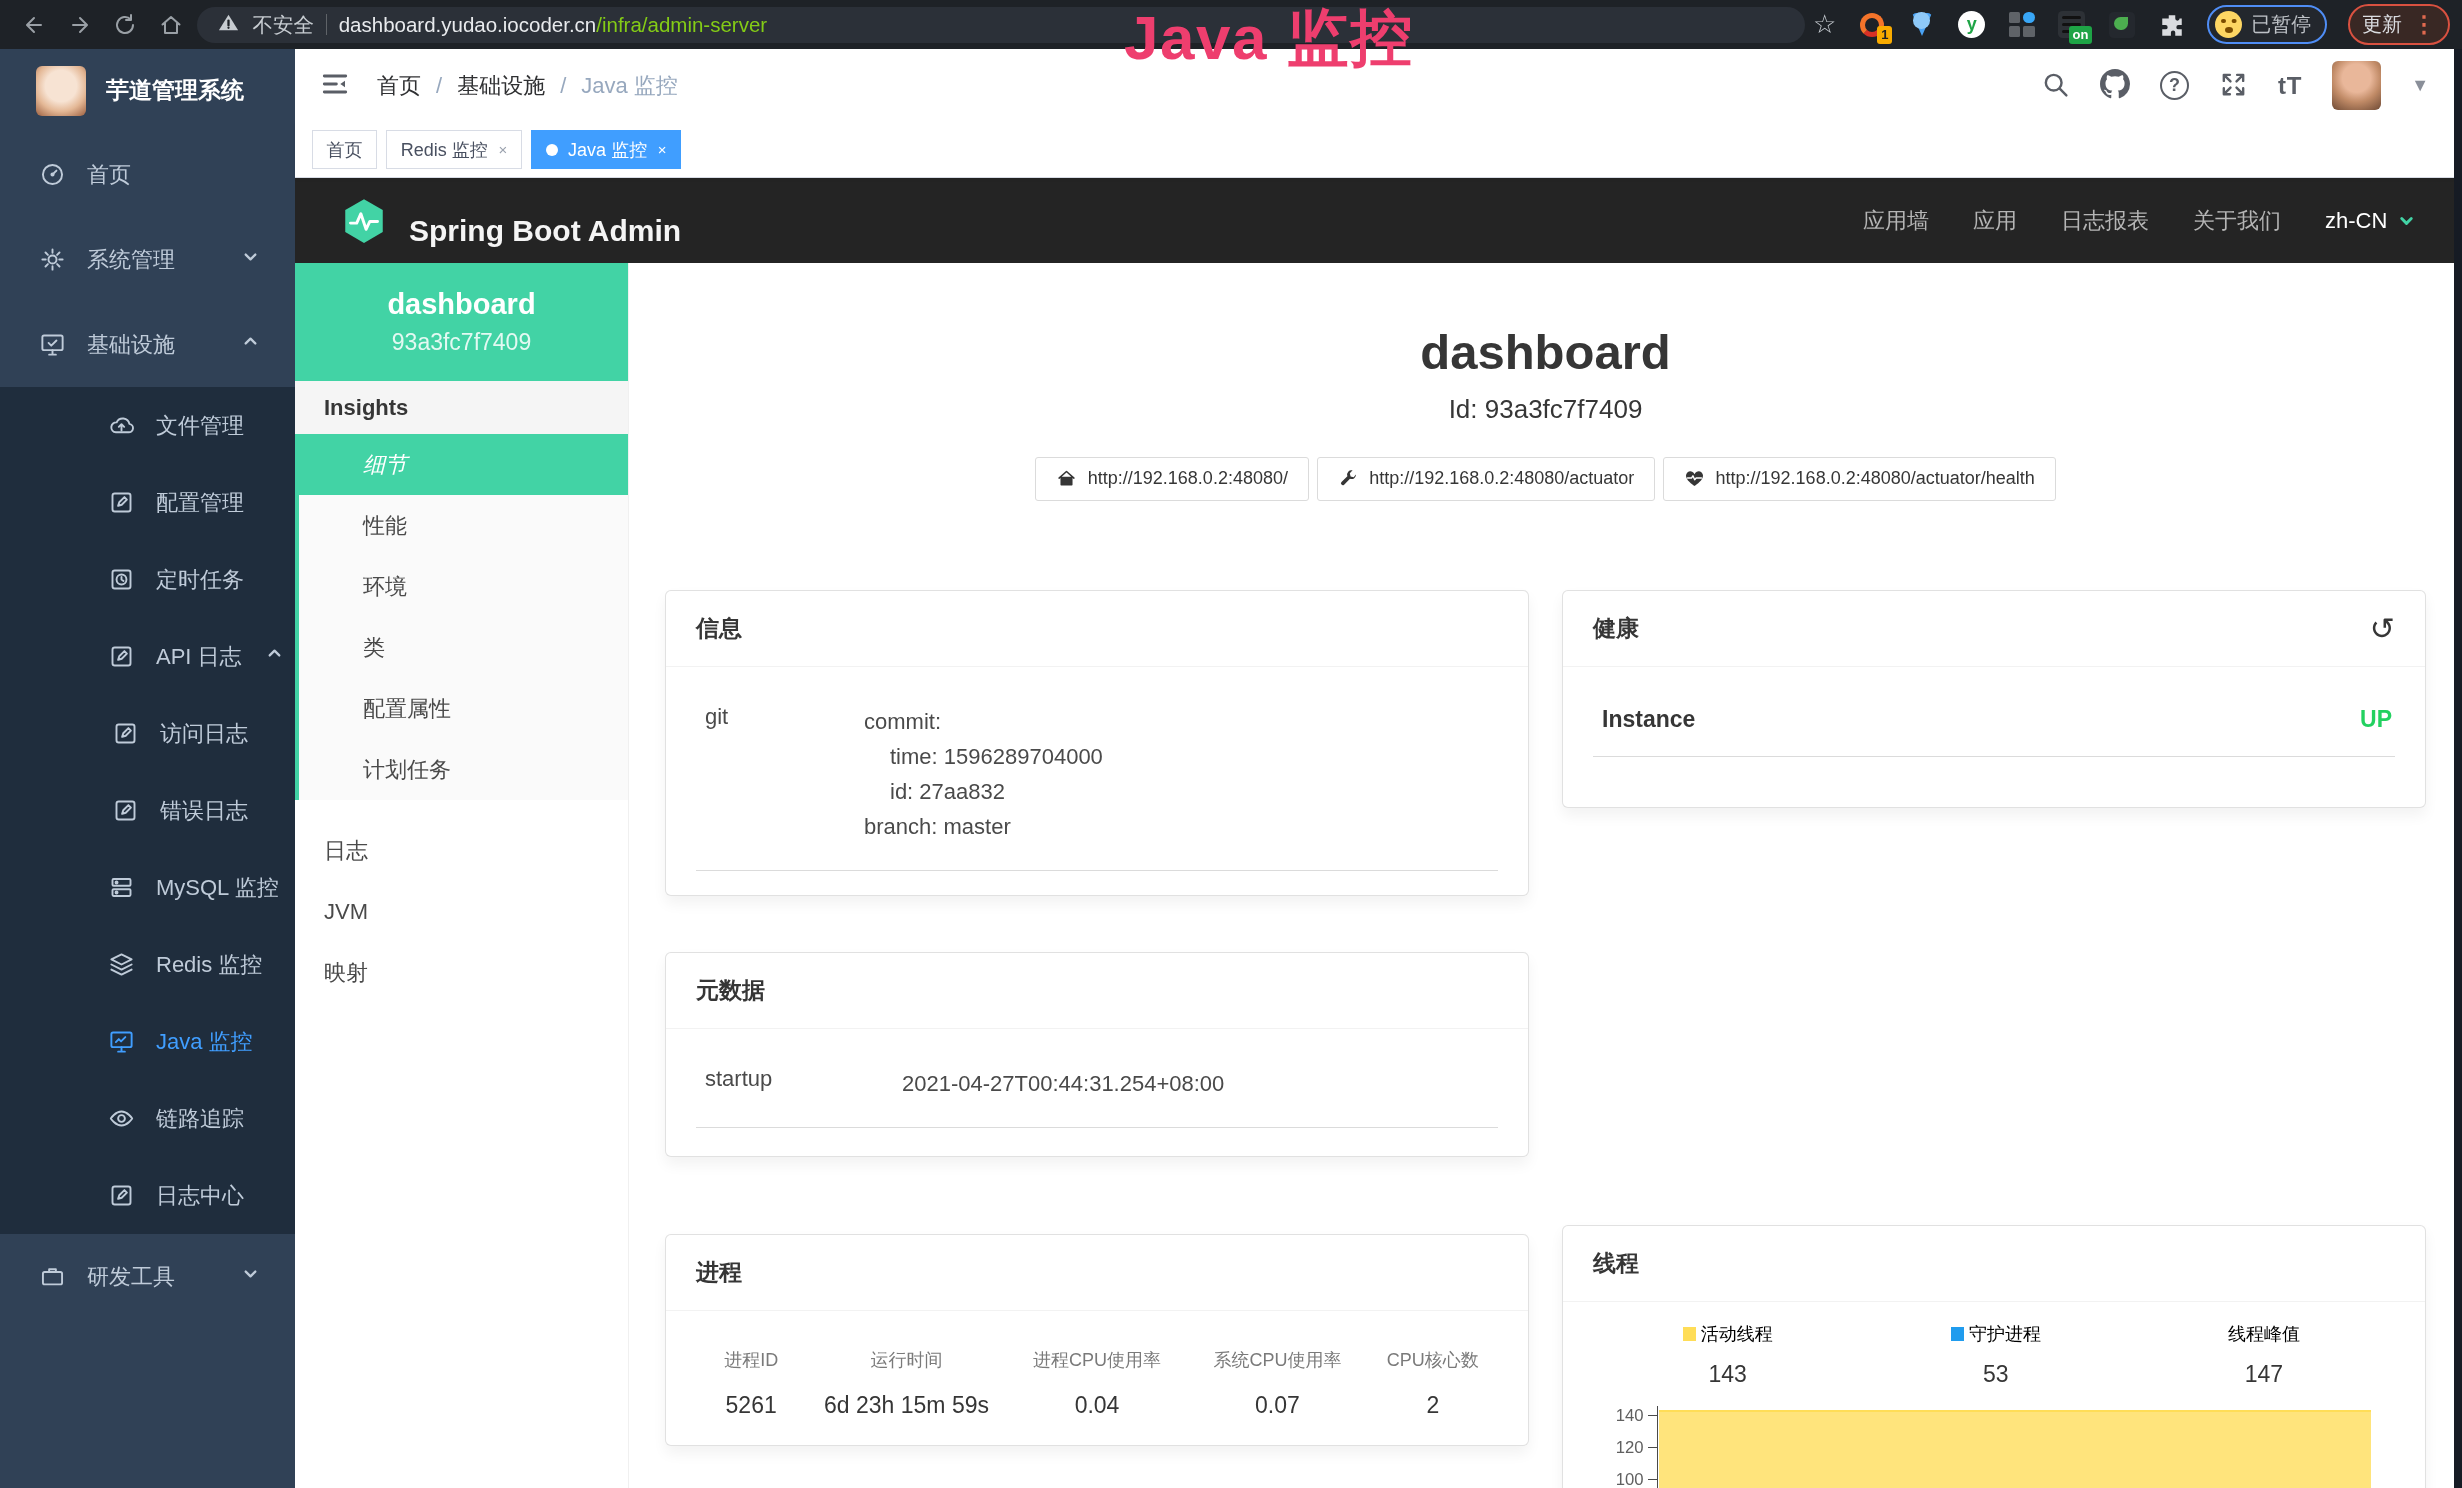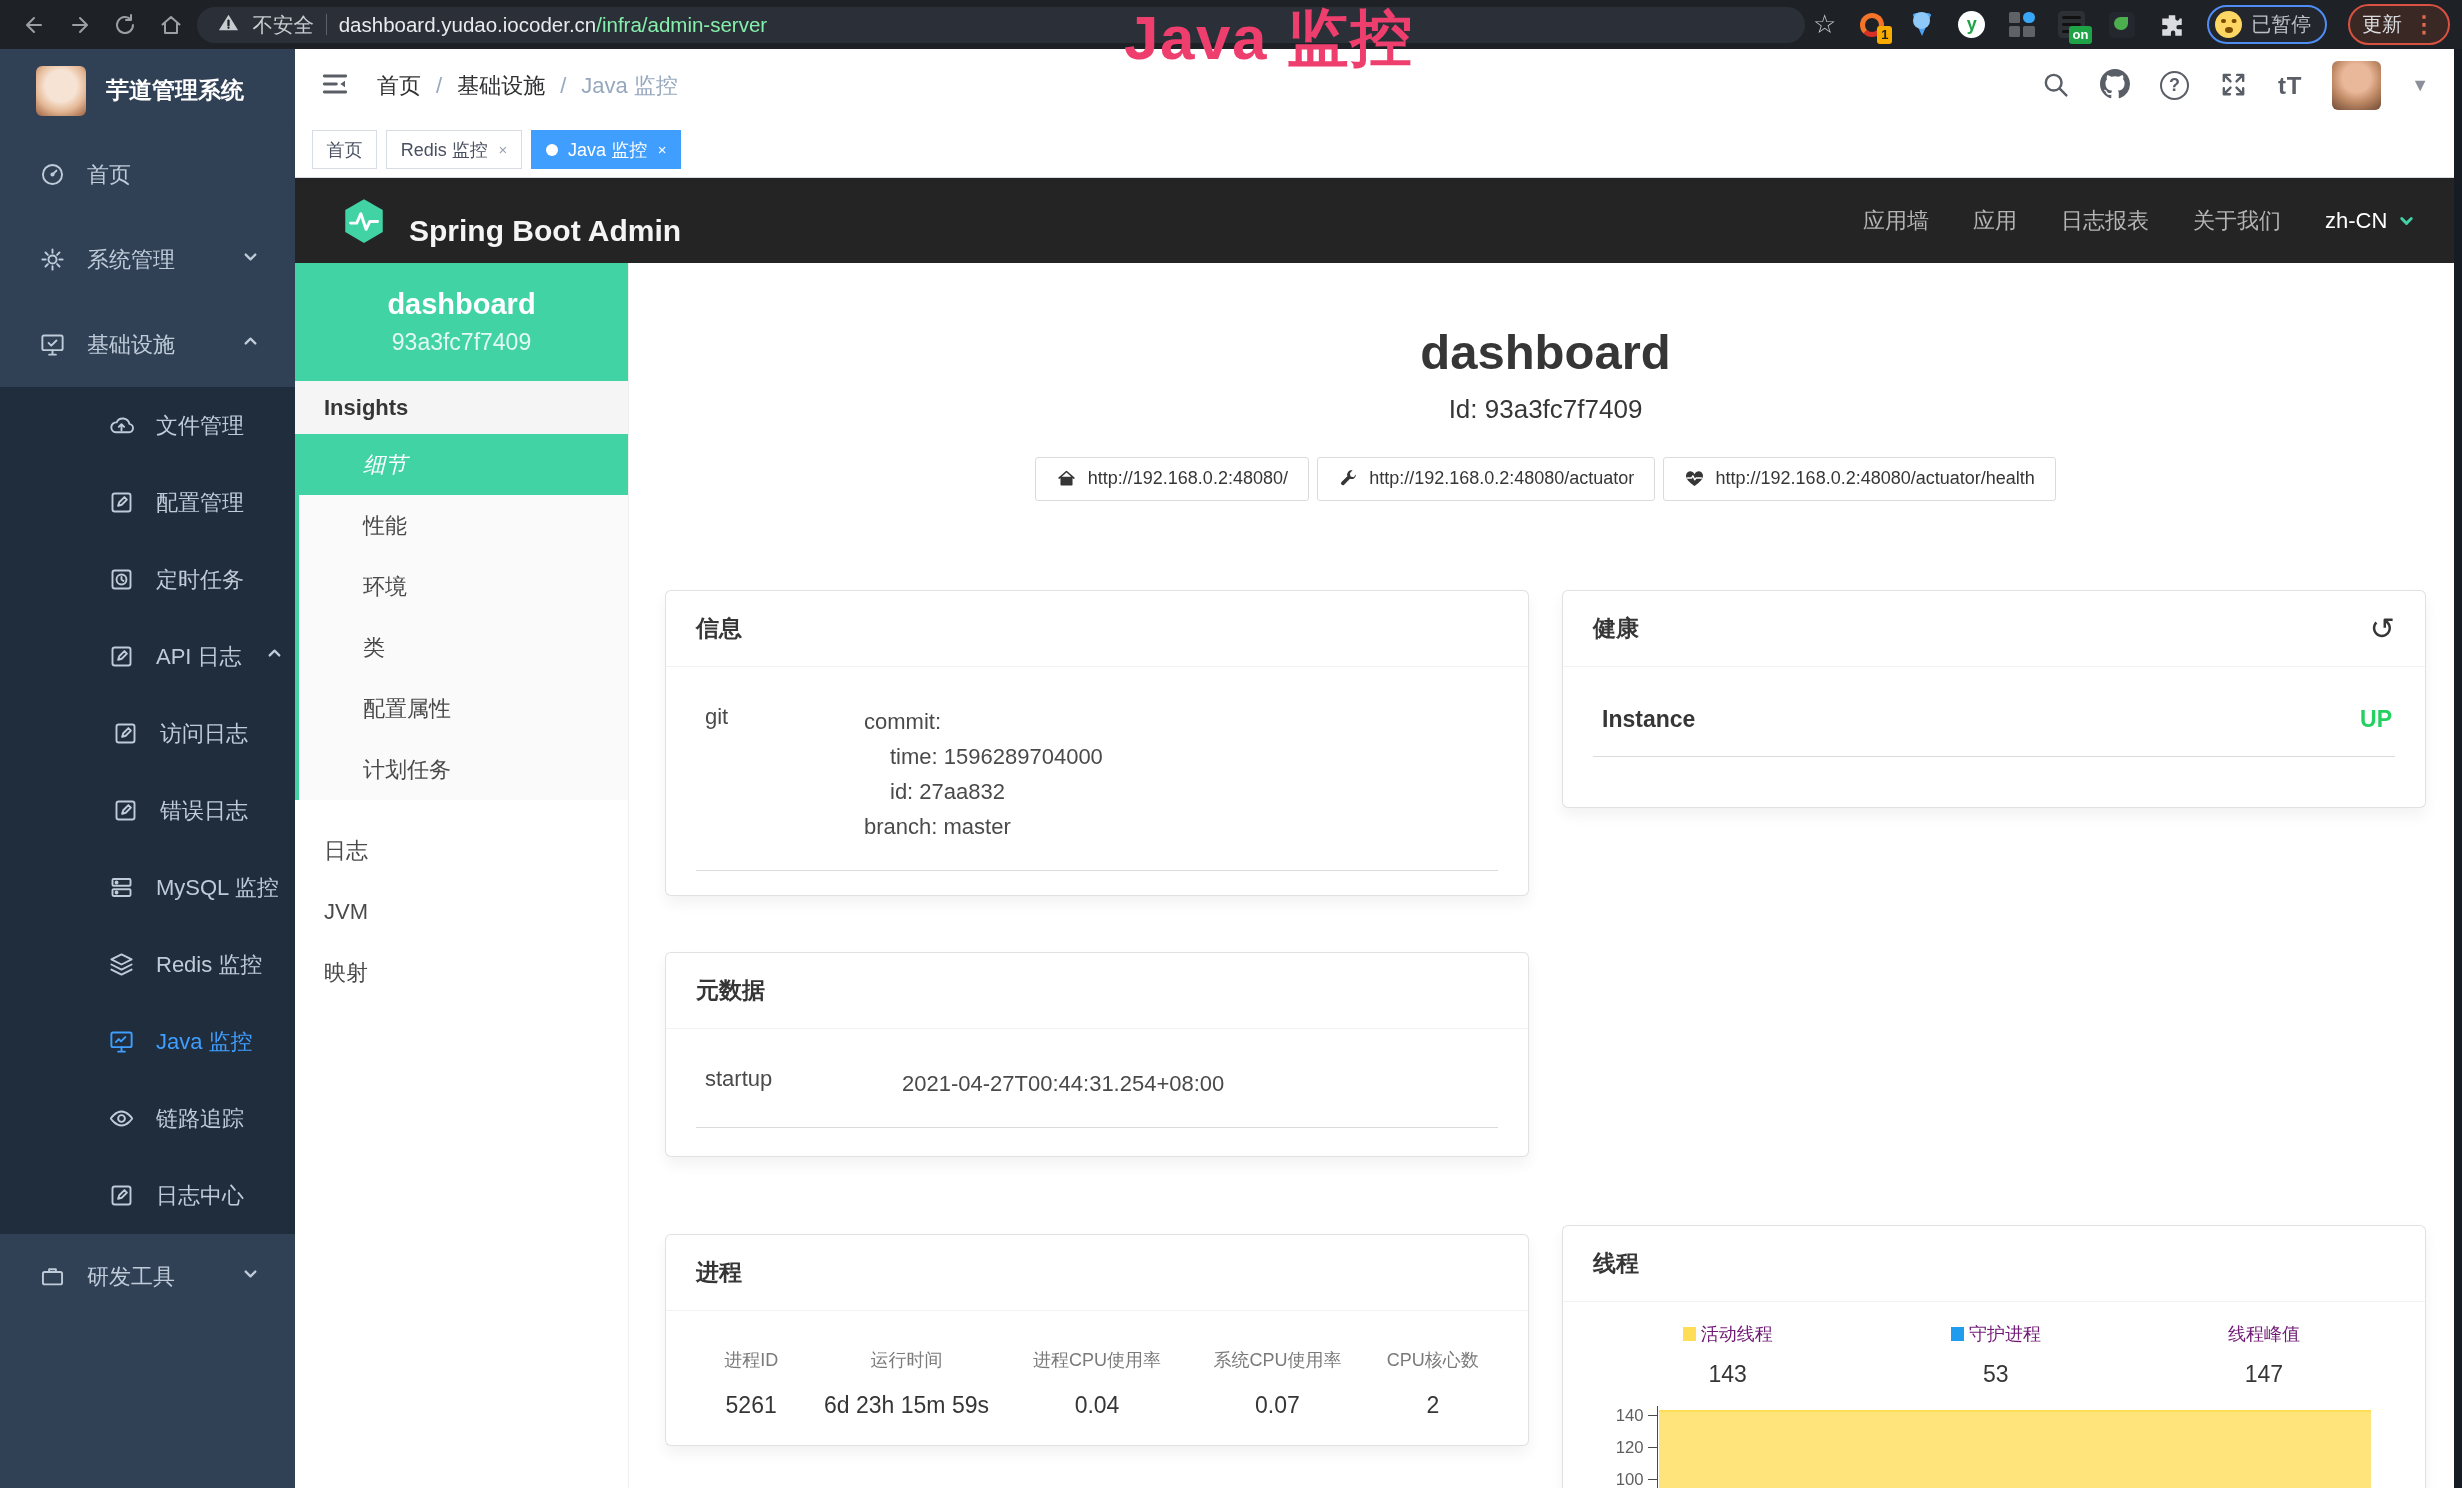--- a/index.html
+++ b/index.html
@@ -8,21 +8,21 @@
   .screen { position:relative; width:2462px; height:1489px; overflow:hidden; background:#fff; }
 
   
   .browser-bar { height:49px; background:#1e2227; display:flex; align-items:center; padding:0 15px; gap:7.6px; }
   .nav-ic { width:38px; height:38px; display:flex; align-items:center; justify-content:center; color:#9aa0a6; flex-shrink:0; }
   .nav-ic svg { width:24px; height:24px; stroke:#9aa0a6; fill:none; stroke-width:2; stroke-linecap:round; stroke-linejoin:round; }
   .addr { height:36px; width:1608px; background:#2b3038; border-radius:18px; display:flex; align-items:center; padding:0 20px; gap:12px; font-size:20.5px; color:#c7ccd1; flex-shrink:0; }
   .addr .warn svg { width:23px; height:23px; }
   .addr .divider { width:0.8px; height:21px; background:#5f6368; }
   .addr .host { color:#e8eaed; }
-  .addr .path { color:#86efac; }
+  .addr .path { color:#84cc16; }
   .b-right { margin-left:auto; display:flex; align-items:center; gap:21px; }
   .star { color:#c7ccd1; font-size:26px; }
   .ext { position:relative; width:29px; height:29px; display:flex; align-items:center; justify-content:center; flex-shrink:0; }
   .ext .badge { position:absolute; right:-6px; bottom:-4.6px; background:#f9ab00; color:#202124; font-size:13px; line-height:1; padding:2.3px 3.8px; border-radius:3px; font-weight:bold; }
   .ext .badge.green { background:#1ea446; color:#fff; }
   .ring-orange { width:24px; height:24px; border:5.3px solid #f4742a; border-radius:50%; border-bottom-color:#d93025; }
   .pin-blue { width:0; height:0; border-left:10px solid transparent; border-right:10px solid transparent; border-top:23px solid #4aa3f5; border-radius:4.6px; position:relative; }
   .pin-blue::before { content:""; position:absolute; left:-8.3px; top:-24px; width:16.7px; height:16.7px; background:#8ec9f8; border-radius:50%; }
   .circ-y { width:27px; height:27px; background:#fff; border-radius:50%; color:#1ea446; font-weight:bold; font-size:18px; display:flex; align-items:center; justify-content:center; }
   .grid-ext { display:grid; grid-template-columns:11.4px 11.4px; grid-gap:3px; }
@@ -134,21 +134,21 @@
 
   .ptable { display:flex; text-align:center; padding-top:10.6px; }
   .pc { }
   .pc .ph { font-size:18px; color:#7a7a7a; margin-bottom:20px; white-space:nowrap; }
   .pc .pv { font-size:23px; color:#363636; }
   .pc1 { flex:1.1; } .pc2 { flex:2.0; } .pc3 { flex:1.8; } .pc4 { flex:1.8; } .pc5 { flex:1.3; }
 
   .card-threads .card-body { padding:20px 27px 0 7.6px; }
   .legend { display:flex; text-align:center; padding-left:23px; }
   .lg { flex:1; }
-  .lg .ll { font-size:18px; color:#701a75; display:flex; align-items:center; justify-content:center; gap:4.6px; white-space:nowrap; }
+  .lg .ll { font-size:18px; color:#000000; display:flex; align-items:center; justify-content:center; gap:4.6px; white-space:nowrap; }
   .sq { width:13.7px; height:13.7px; display:inline-block; flex-shrink:0; }
   .sq-yellow { background:#ffdd57; }
   .sq-blue { background:#209cee; }
   .lg .lv { font-size:23px; color:#363636; margin-top:15px; }
 
   .chart { position:relative; height:228px; margin-top:12px; }
   .ylab { position:absolute; left:0; width:73px; text-align:right; font-size:16.7px; color:#606060; line-height:21px; }
   .ytick { position:absolute; left:77px; width:9px; height:1.5px; background:#4a4a4a; }
   .yaxis { position:absolute; left:86px; top:6px; bottom:0; width:1.5px; background:#4a4a4a; }
   .area { position:absolute; left:88px; right:27px; top:10.6px; bottom:-4.6px; background:rgba(255,221,87,.78); border-top:2.3px solid #ffdd57; }

